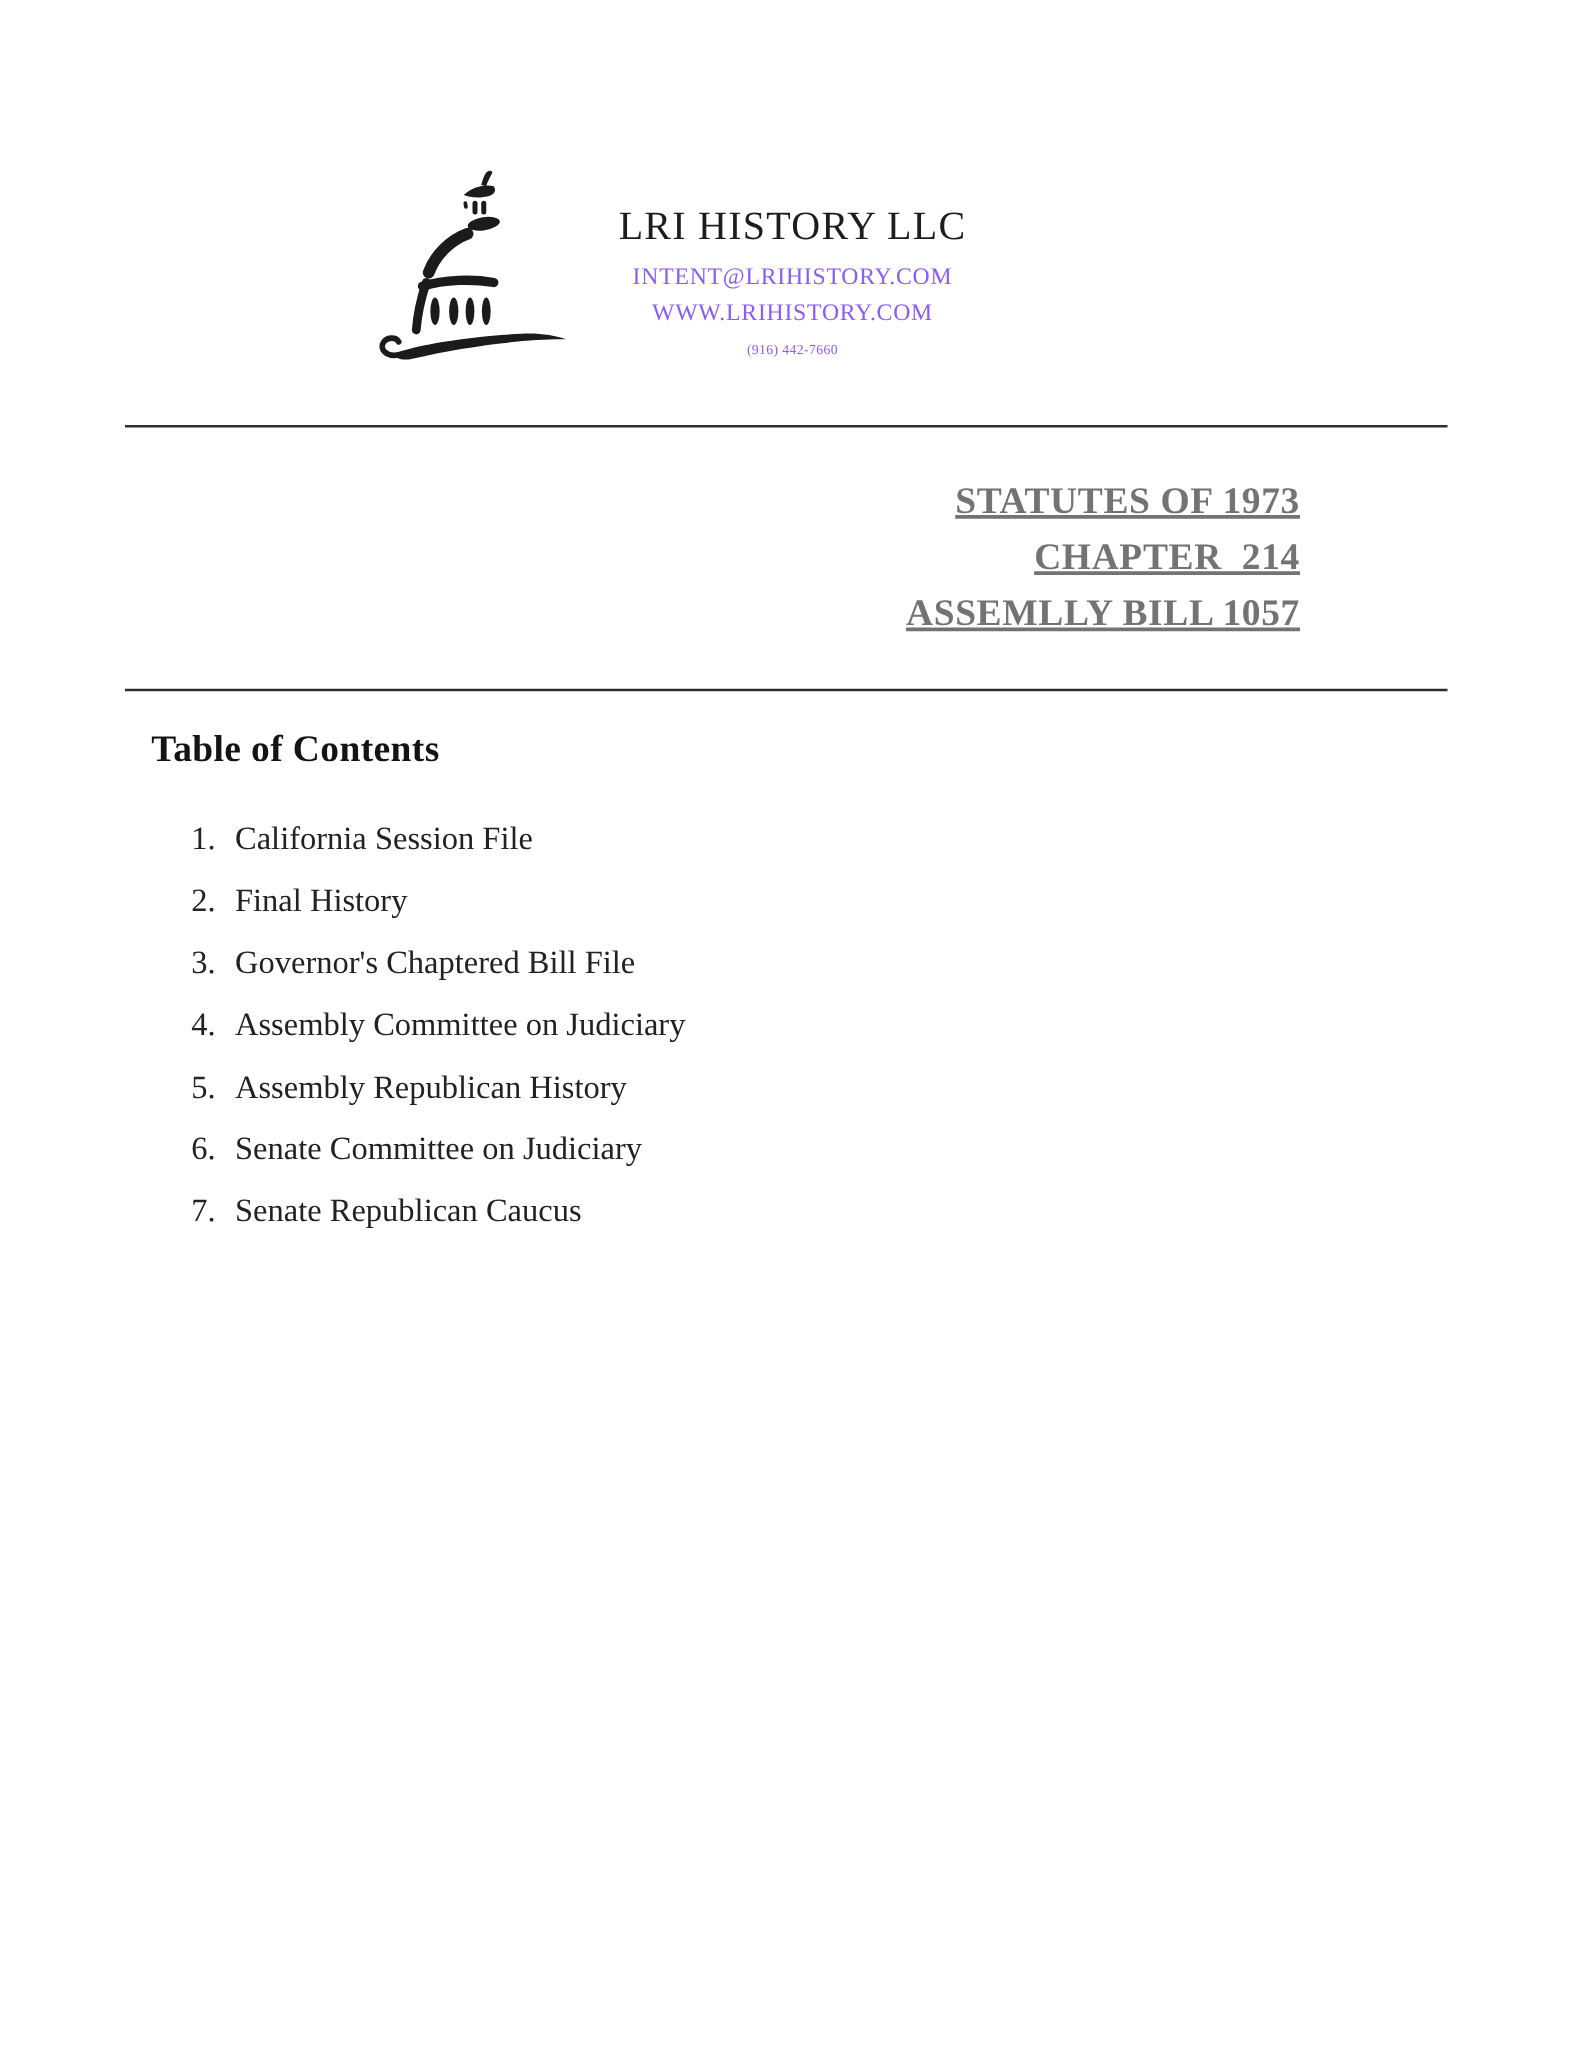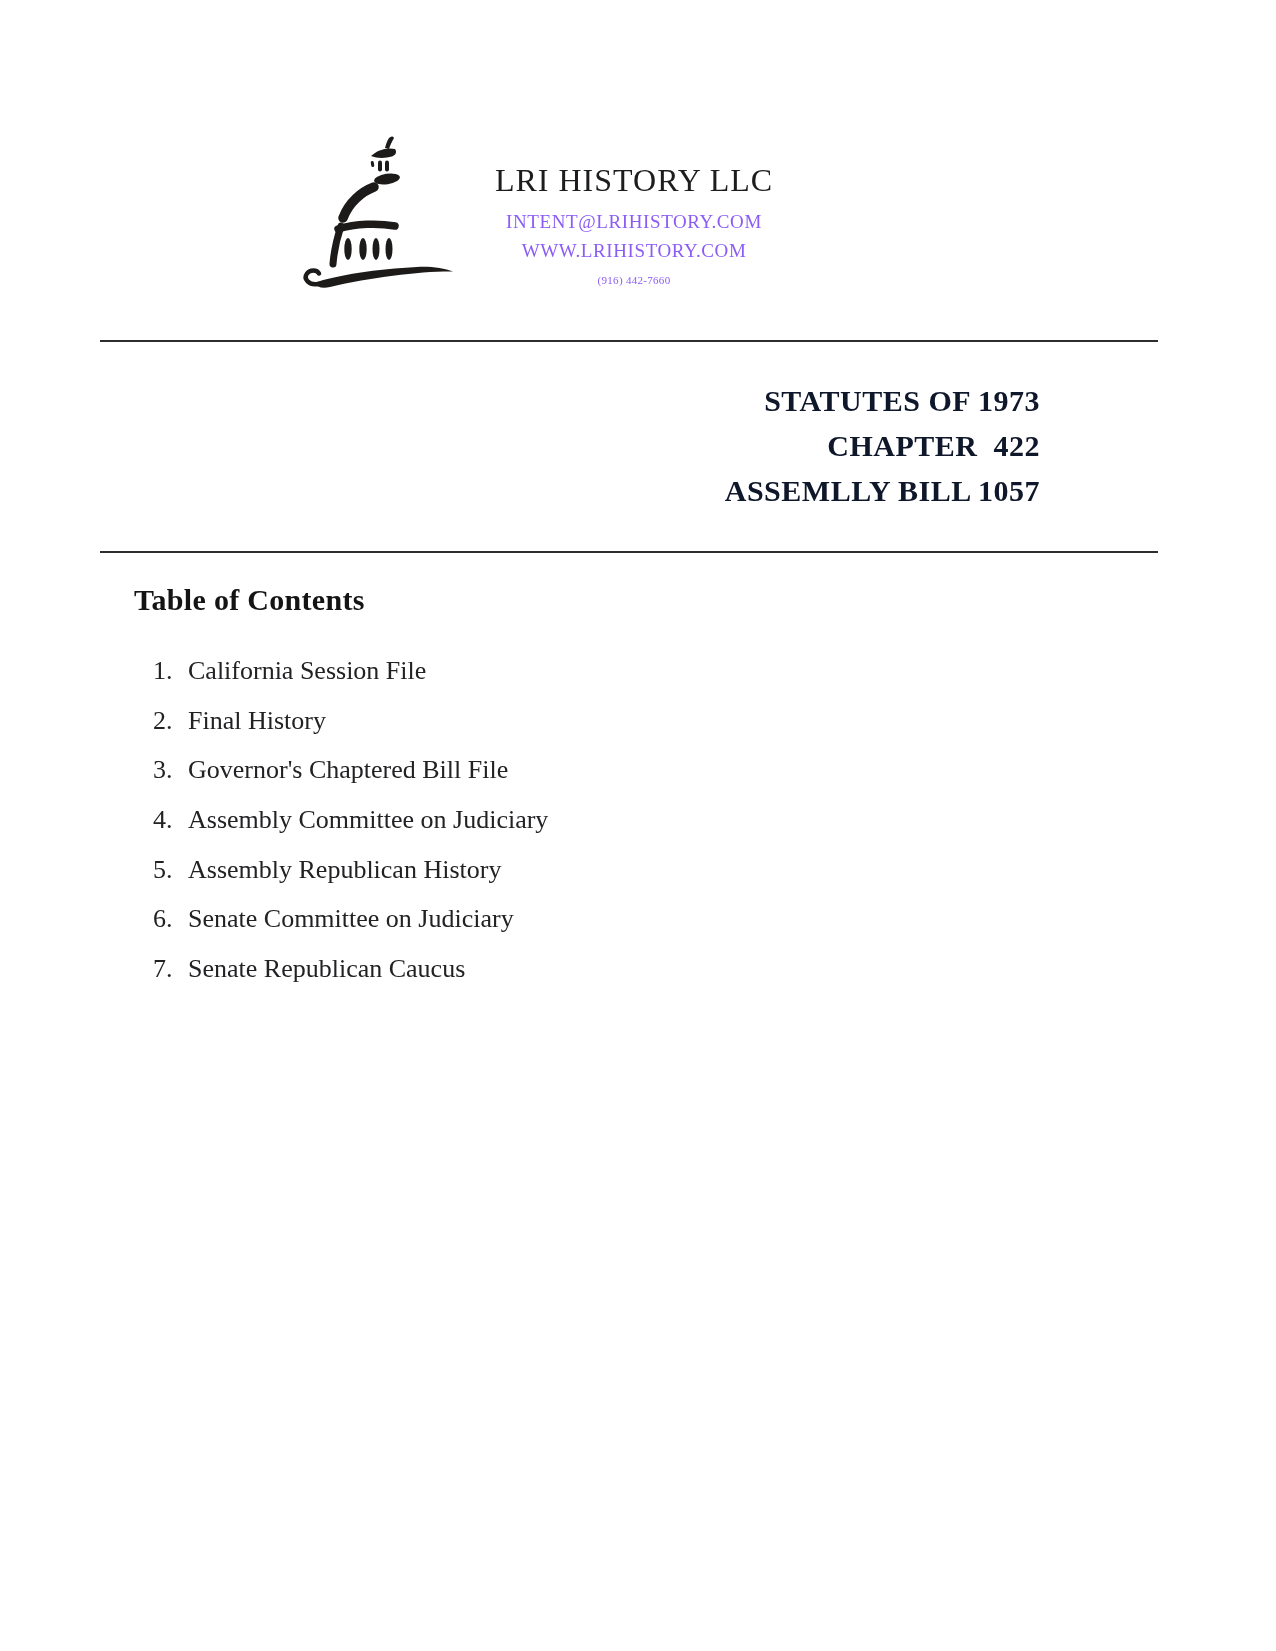--- a/index.html
+++ b/index.html
@@ -64,28 +64,29 @@
   
   .citation {
     position: absolute;
     top: 378px;
     right: 236px;
     text-align: right;
     font-weight: bold;
     font-size: 30px;
     line-height: 45px;
     letter-spacing: 0.5px;
-    color: #0f172a;
+    color: #737373;
+    text-decoration: underline;
   }
   .citation-line { white-space: pre; }
 
   
   .toc-heading {
     position: absolute;
-    left: 134px;
+    left: 121px;
     top: 583px;
     font-size: 30px;
     line-height: 34px;
     font-weight: bold;
     letter-spacing: 0.3px;
     color: #141414;
   }
   .toc-list {
     position: absolute;
     left: 153px;
@@ -149,21 +150,21 @@
       <div>INTENT@LRIHISTORY.COM</div>
       <div>WWW.LRIHISTORY.COM</div>
       <div class="company-phone">(916) 442-7660</div>
     </div>
   </div>
 
   <div class="rule rule-1"></div>
 
   <div class="citation">
     <div class="citation-line">STATUTES OF 1973</div>
-    <div class="citation-line">CHAPTER  422</div>
+    <div class="citation-line">CHAPTER  214</div>
     <div class="citation-line">ASSEMLLY BILL 1057</div>
   </div>
 
   <div class="rule rule-2"></div>
 
   <div class="toc-heading">Table of Contents</div>
 
   <ol class="toc-list">
     <li class="toc-item">
       <span class="toc-num">1.</span>

